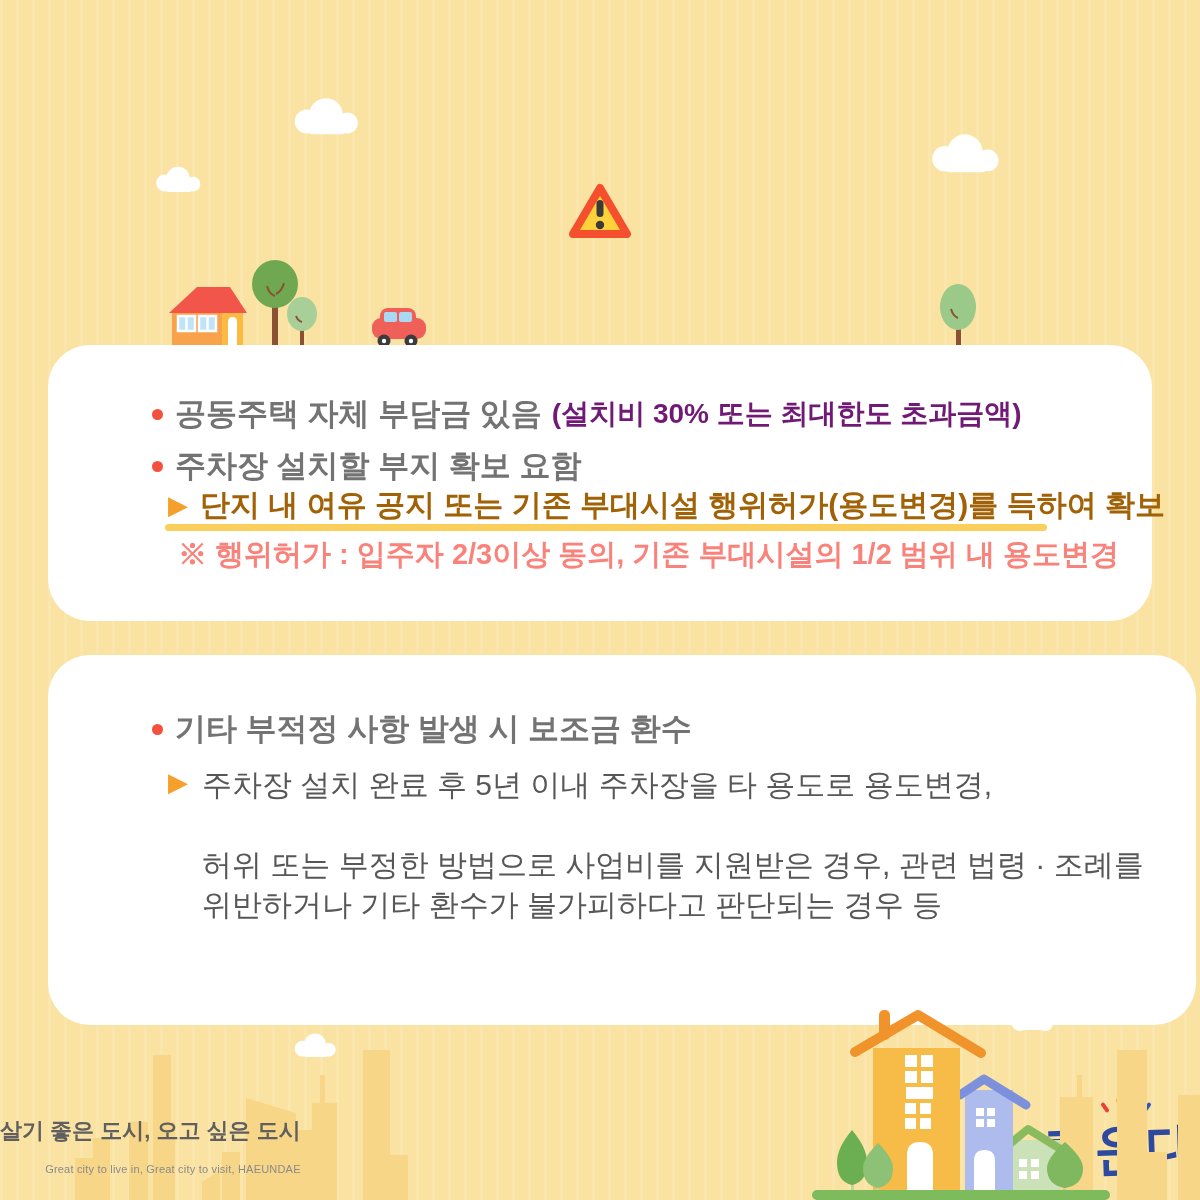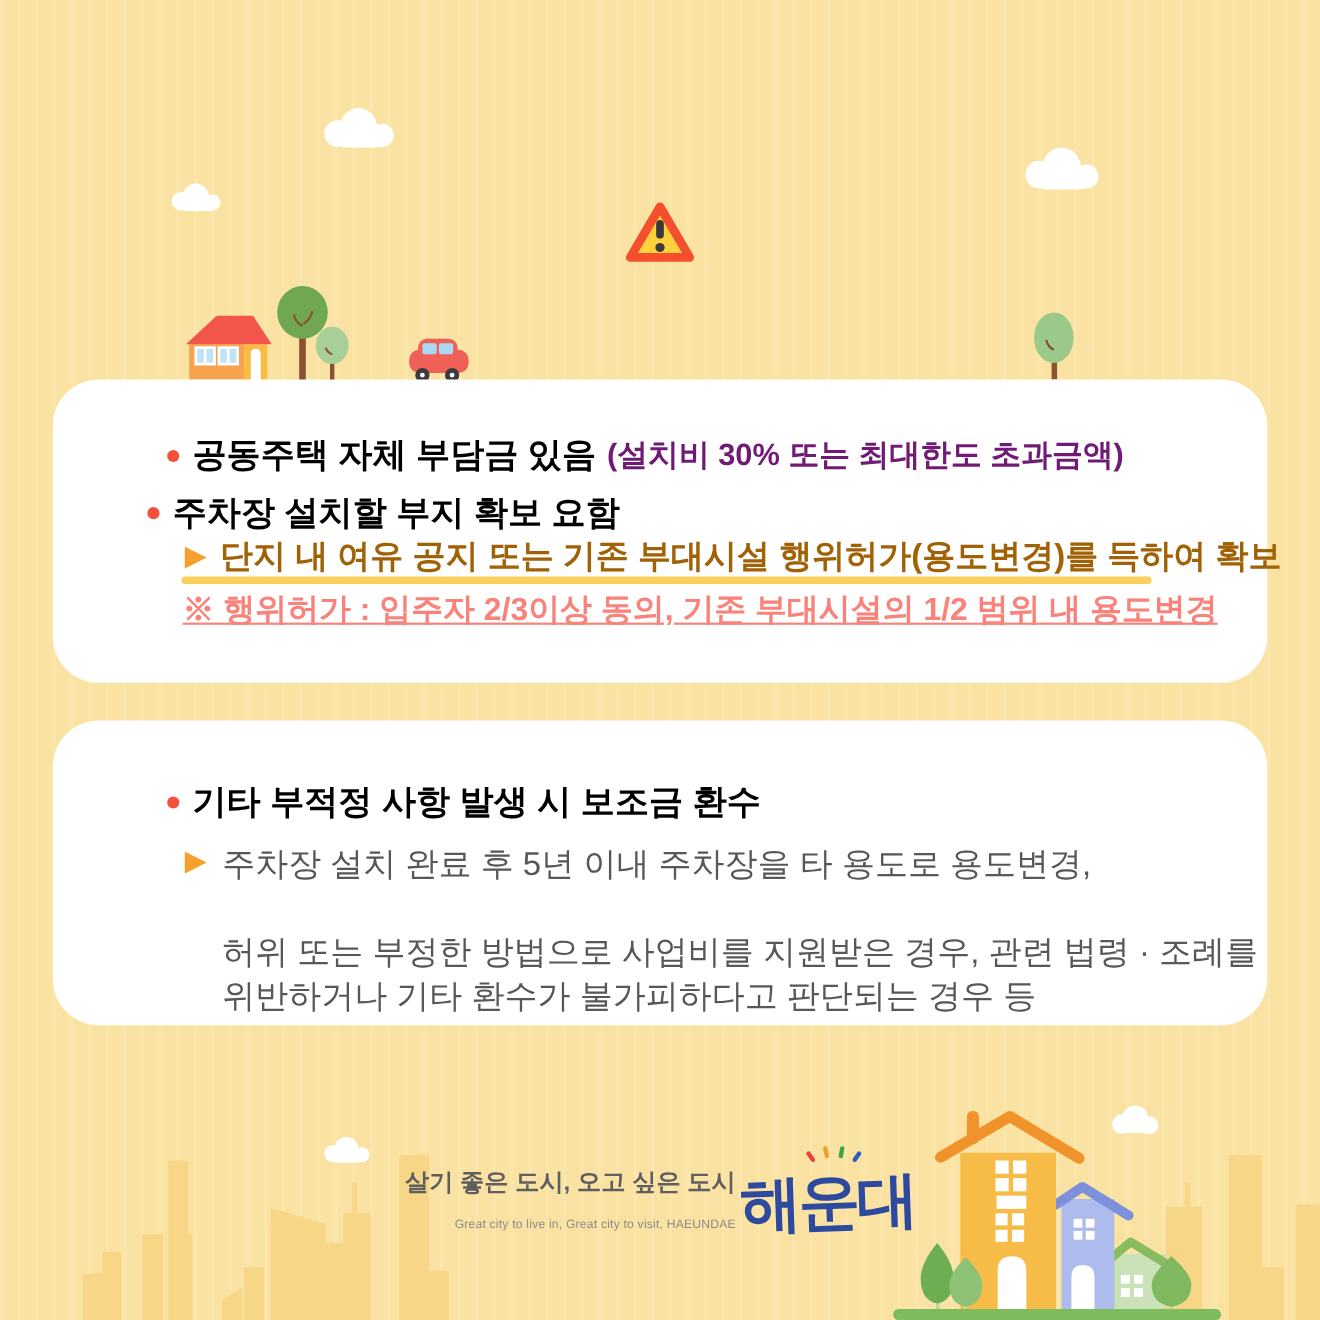--- a/index.html
+++ b/index.html
@@ -13,48 +13,48 @@
 
   
   .title-row{position:absolute;top:176px;left:0;right:0;display:flex;justify-content:center;align-items:center;gap:20px;}
   .title-text{font-size:63px;font-weight:800;color:#F4512D;letter-spacing:1px;white-space:nowrap;
     text-shadow:0 0 1px #F4512D;}
   .warning-svg{width:64px;height:70px;}
 
   
   .card{position:absolute;left:48px;width:1104px;background:#FFFFFF;border-radius:42px;}
   .card1{top:345px;height:276px;}
-  .card2{top:655px;height:277px;}
+  .card2{top:655px;height:370px;padding-left:44px;}
 
   .bullet-line{position:absolute;display:flex;align-items:center;white-space:nowrap;}
   .dot{width:11px;height:11px;border-radius:50%;background:#F4503C;margin-right:12px;flex:0 0 auto;}
-  .blue-label{font-size:31px;font-weight:800;color:#000000;}
+  .blue-label{font-size:31px;font-weight:800;color:#737373;}
   .gray-suffix{font-size:28px;font-weight:800;color:#701a75;margin-left:10px;}
 
   .sub-line{position:absolute;display:flex;align-items:center;white-space:nowrap;}
   .arrow{font-size:26px;color:#F5A02C;margin-right:12px;flex:0 0 auto;}
   .gray-text{font-size:30px;font-weight:800;color:#a16207;}
   .underline{position:absolute;left:117px;top:179px;width:882px;height:7px;background:#FBCF5C;border-radius:4px;}
   .note-line{position:absolute;font-size:29px;font-weight:800;color:#F9837B;white-space:nowrap;}
 
   .card1 .l1{top:48px;left:104px;}
-  .card1 .l2{top:100px;left:86px;}
+  .card1 .l2{top:100px;left:104px;}
   .card1 .l3{top:140px;left:120px;}
-  .card1 .l4{top:190px;left:118px;text-decoration:underline;}
+  .card1 .l4{top:190px;left:130px;}
 
   .card2 .l1{top:53px;left:104px;}
   .para-line{position:absolute;font-size:30px;font-weight:400;color:#575757;white-space:nowrap;left:154px;}
   .card2 .p1{top:110px;}
   .card2 .p2{top:150px;}
   .card2 .p3{top:190px;}
   .card2 .p4{top:230px;}
   .card2 .arrow-abs{position:absolute;left:120px;top:112px;font-size:26px;color:#F5A02C;}
 
   
-  .footer{position:absolute;top:1048px;left:0;right:0;display:flex;justify-content:center;align-items:flex-start;gap:4px;}
+  .footer{position:absolute;top:1104px;left:0;right:0;display:flex;justify-content:space-between;align-items:flex-start;gap:4px;}
   .slogans{text-align:right;margin-top:12px;}
   .slogan-ko{font-size:22px;font-weight:600;color:#5F5F5F;white-space:nowrap;}
   .slogan-en{font-size:11px;color:#8A8A8A;margin-top:17px;white-space:nowrap;letter-spacing:.2px;}
   .logo-wrap{position:relative;padding-top:8px;}
   .logo-text{font-size:56px;font-weight:800;color:#2E4A9E;letter-spacing:-3px;transform:rotate(-2deg);white-space:nowrap;}
   .confetti{position:absolute;top:-6px;left:58px;width:60px;height:16px;}
   .confetti i{position:absolute;width:4px;height:11px;border-radius:2px;display:block;}
   .confetti .c1{left:4px;top:4px;background:#E8413C;transform:rotate(-35deg);}
   .confetti .c2{left:18px;top:0;background:#F0A028;transform:rotate(-12deg);}
   .confetti .c3{left:32px;top:0;background:#3FA44E;transform:rotate(10deg);}

